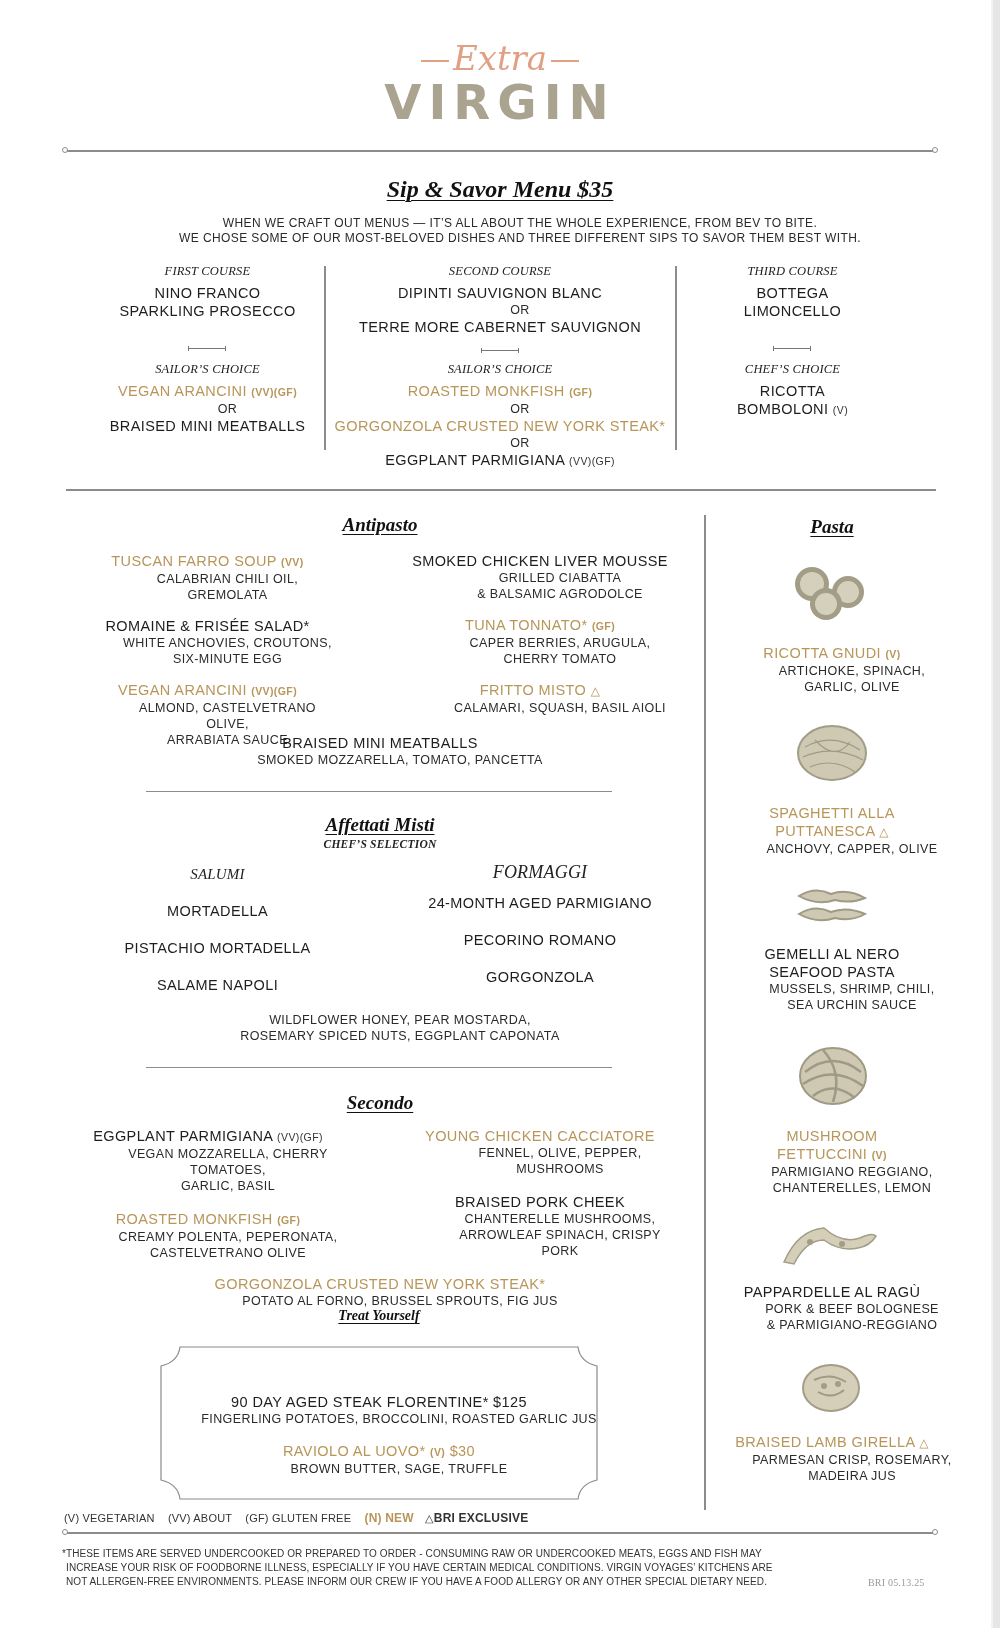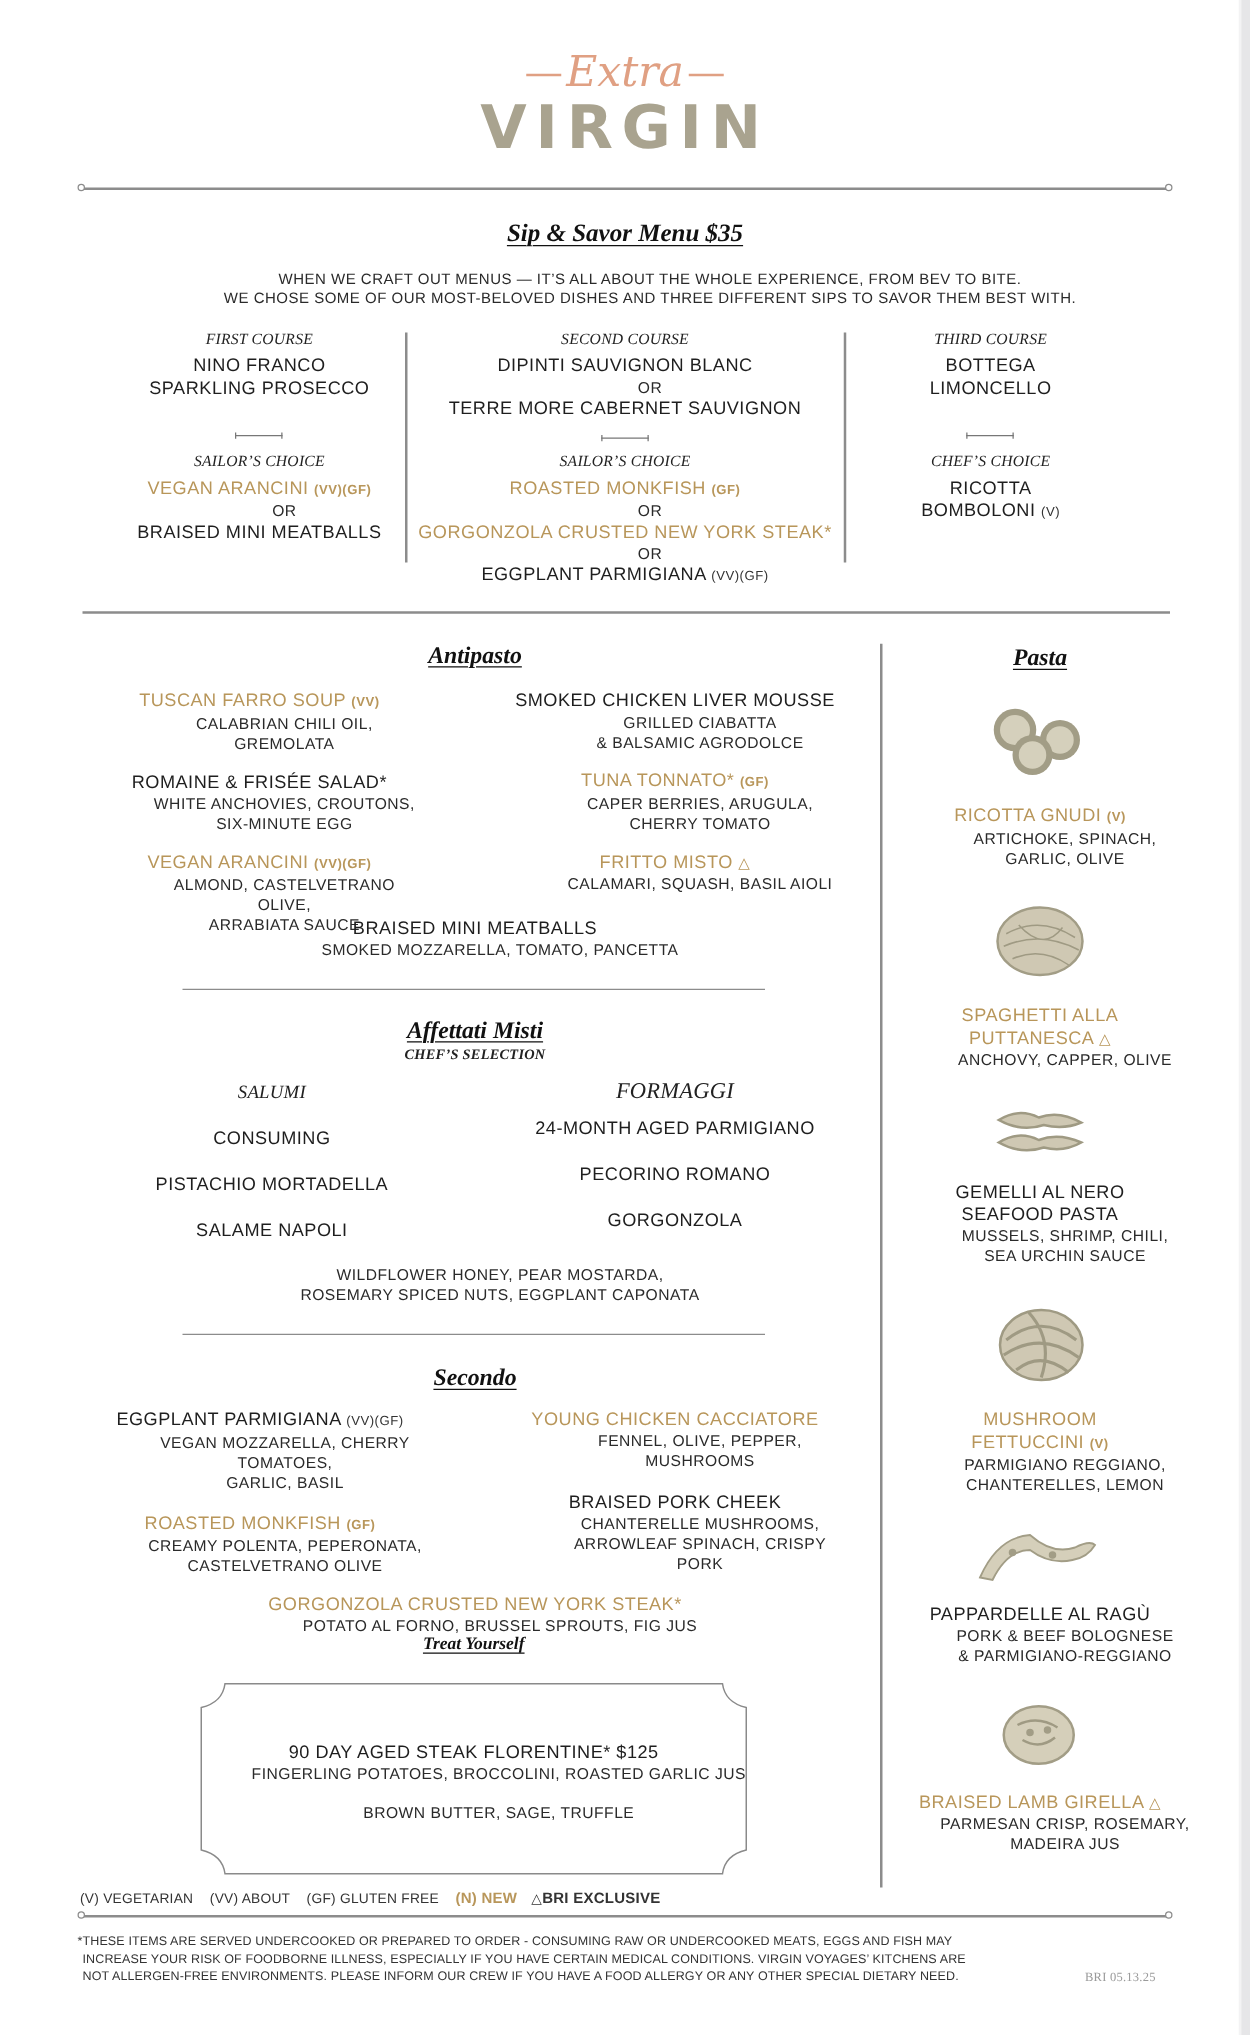--- a/index.html
+++ b/index.html
@@ -42,21 +42,21 @@
 <div class="page-edge2"></div>
 <div class="page-edge"></div>
 
 <div class="logo-extra"><span class="dash"></span><span>Extra</span><span class="dash"></span></div>
 <div class="logo-virgin">VIRGIN</div>
 
 <div class="rule" style="left:66px;top:150px;width:870px;"></div>
 <div class="rule-end" style="left:62px;top:147px;"></div>
 <div class="rule-end" style="left:932px;top:147px;"></div>
 
-<div class="abs center head-title" style="left:0;width:1000px;top:176px;font-size:20px;">Sip &amp; Savor Menu $35</div>
+<div class="abs center head-title" style="left:0;width:1000px;top:176px;font-size:24px;">Sip &amp; Savor Menu $35</div>
 <div class="abs center desc" style="left:0;width:1000px;top:215px;font-size:12px;">WHEN WE CRAFT OUT MENUS — IT’S ALL ABOUT THE WHOLE EXPERIENCE, FROM BEV TO BITE.</div>
 <div class="abs center desc" style="left:0;width:1000px;top:230px;font-size:12px;">WE CHOSE SOME OF OUR MOST-BELOVED DISHES AND THREE DIFFERENT SIPS TO SAVOR THEM BEST WITH.</div>
 
 <div class="abs center" style="left:80px;width:255px;top:264px;">
   <div class="course-label">FIRST COURSE</div>
   <div class="item dark" style="margin-top:5px;">NINO FRANCO</div>
   <div class="item dark">SPARKLING PROSECCO</div>
 </div>
 <div class="short-rule" style="left:188px;top:348px;width:38px;"></div>
 <div class="abs center" style="left:80px;width:255px;top:362px;">
@@ -143,21 +143,21 @@
   <div class="desc">SMOKED MOZZARELLA, TOMATO, PANCETTA</div>
 </div>
 
 <div class="rule" style="left:146px;top:791px;width:466px;height:1px;"></div>
 
 <div class="abs center head-title" style="left:80px;width:600px;top:814px;font-size:19px;">Affettati Misti</div>
 <div class="abs center course-label" style="left:80px;width:600px;top:838px;font-weight:bold;font-size:11.5px;">CHEF’S SELECTION</div>
 
 <div class="abs center" style="left:80px;width:275px;top:866px;">
   <div class="course-label" style="font-size:15px;">SALUMI</div>
-  <div class="item dark" style="margin-top:19px;">CONSUMING</div>
+  <div class="item dark" style="margin-top:19px;">MORTADELLA</div>
   <div class="item dark" style="margin-top:19px;">PISTACHIO MORTADELLA</div>
   <div class="item dark" style="margin-top:19px;">SALAME NAPOLI</div>
 </div>
 <div class="abs center" style="left:400px;width:280px;top:862px;">
   <div class="course-label" style="font-size:18px;">FORMAGGI</div>
   <div class="item dark" style="margin-top:11px;">24-MONTH AGED PARMIGIANO</div>
   <div class="item dark" style="margin-top:19px;">PECORINO ROMANO</div>
   <div class="item dark" style="margin-top:19px;">GORGONZOLA</div>
 </div>
 <div class="abs center" style="left:80px;width:600px;top:1012px;">
@@ -201,20 +201,21 @@
   <svg width="438" height="154" viewBox="0 0 438 154">
     <path d="M 20 1 L 418 1 Q 420 16 437 20 L 437 134 Q 420 138 418 153 L 20 153 Q 18 138 1 134 L 1 20 Q 18 16 20 1 Z" fill="none" stroke="#8a8a8a" stroke-width="1.2"></path>
   </svg>
 </div>
 <div class="abs center head-title" style="left:160px;width:438px;top:1308px;font-size:14px;">Treat Yourself</div>
 <div class="abs center" style="left:160px;width:438px;top:1393px;">
   <div class="item dark">90 DAY AGED STEAK FLORENTINE* $125</div>
   <div class="desc">FINGERLING POTATOES, BROCCOLINI, ROASTED GARLIC JUS</div>
 </div>
 <div class="abs center" style="left:160px;width:438px;top:1442px;">
+  <div class="item gold"><span>RAVIOLO AL UOVO*</span> <span class="tag">(V)</span> <span>$30</span></div>
   <div class="desc">BROWN BUTTER, SAGE, TRUFFLE</div>
 </div>
 
 <div class="abs center head-title" style="left:712px;width:240px;top:516px;font-size:19px;">Pasta</div>
 
 <svg class="pasta-ill" style="left:790px;top:564px;" width="80" height="60">
   <circle cx="22" cy="20" r="17" fill="#a29d86"></circle>
     <circle cx="22" cy="20" r="12" fill="#d5d0bc"></circle>
   <circle cx="58" cy="28" r="16" fill="#a29d86"></circle>
     <circle cx="58" cy="28" r="11" fill="#d5d0bc"></circle>

